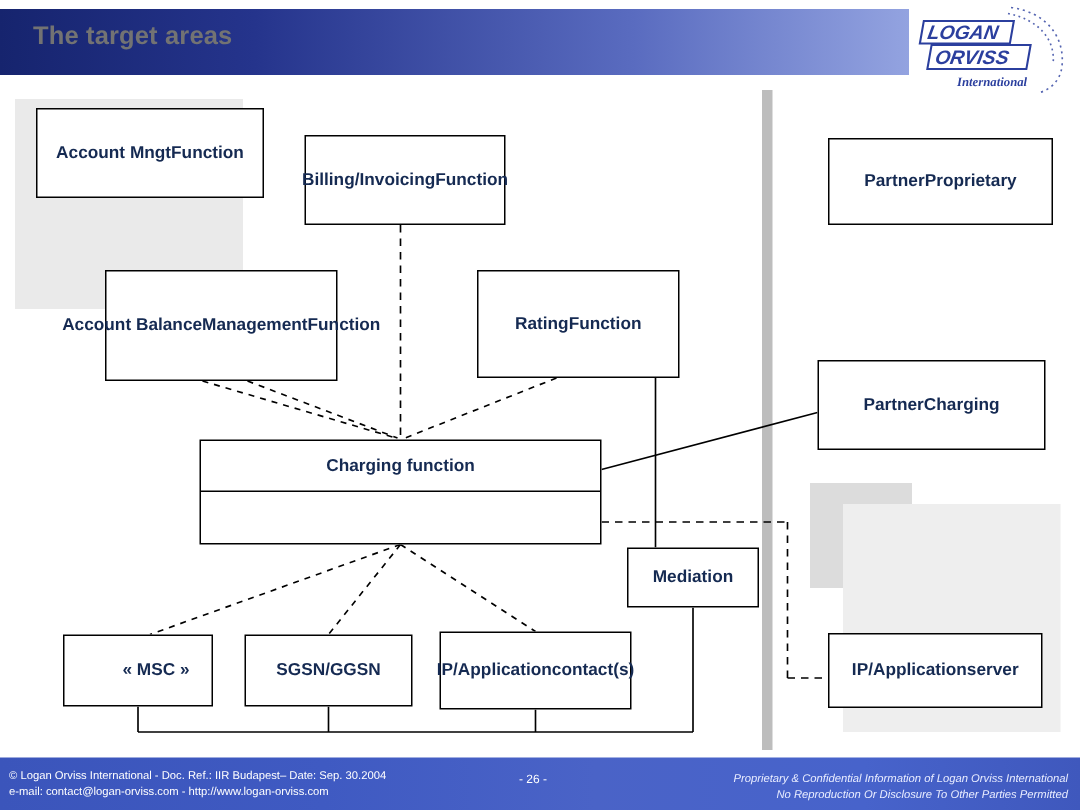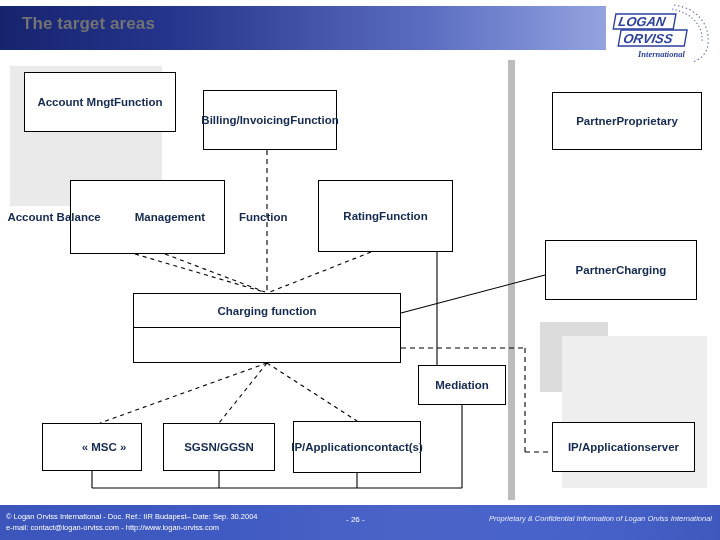--- a/index.html
+++ b/index.html
@@ -120,21 +120,21 @@
     justify-content: center;
     text-align: center;
     line-height: 20px;
     z-index: 5;
   }
   .box .ln { display: block; white-space: nowrap; }
 
   #box-account-mngt      { left: 24px;  top: 72px;  width: 152px; height: 60px; }
   #box-billing           { left: 203px; top: 90px;  width: 134px; height: 60px; }
   #box-partner-settle    { left: 552px; top: 92px;  width: 150px; height: 58px; }
-  #box-account-balance   { left: 70px;  top: 180px; width: 155px; height: 74px; gap: 34px; }
+  #box-account-balance   { left: 70px;  top: 180px; width: 155px; height: 74px; }
   #box-rating            { left: 318px; top: 180px; width: 135px; height: 72px; }
   #box-partner-charging  { left: 545px; top: 240px; width: 152px; height: 60px; }
 
   
   #box-charging-stack {
     position: absolute;
     left: 133px;
     top: 293px;
     width: 268px;
     height: 70px;
@@ -288,17 +288,18 @@
     <span class="ln">server</span>
   </div>
 
   <div id="footer-bar">
     <div class="footer-left">
       <div>© Logan Orviss International - Doc. Ref.: IIR Budapest– Date: Sep. 30.2004</div>
       <div>e-mail: contact@logan-orviss.com - http://www.logan-orviss.com</div>
     </div>
     <div class="footer-right">
       <div>Proprietary &amp; Confidential Information of Logan Orviss International</div>
+      <div>No Reproduction Or Disclosure To Other Parties Permitted</div>
     </div>
   </div>
   <div id="page-number">- 26 -</div>
 
 </div>
 
 </body></html>

